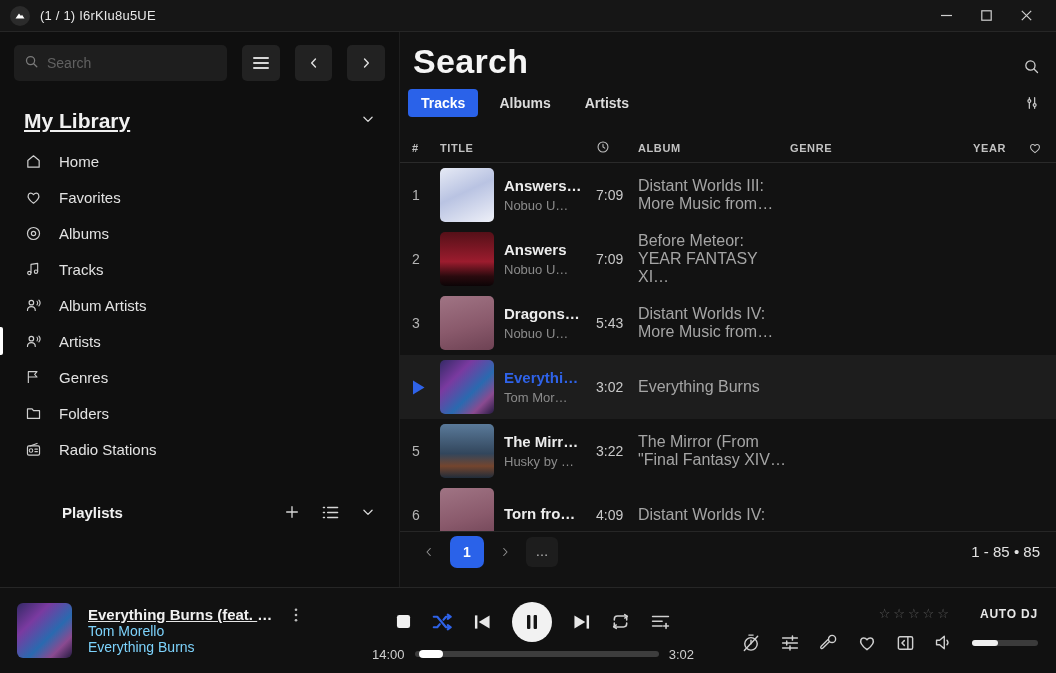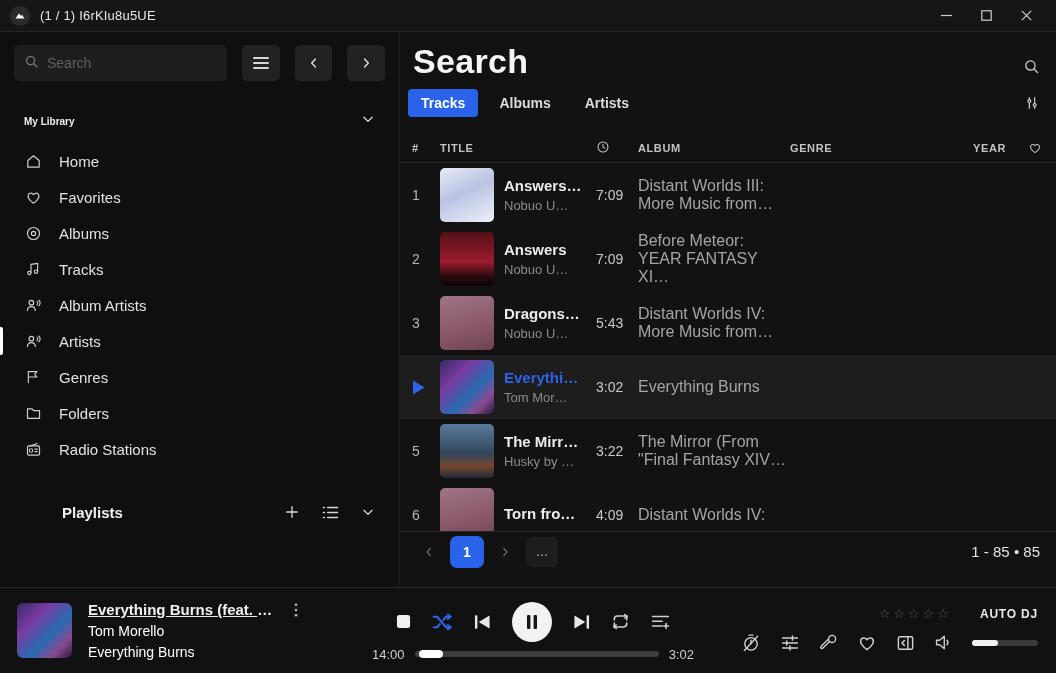--- a/index.html
+++ b/index.html
@@ -27,21 +27,21 @@
   .sb-toprow { display:flex; align-items:center; padding:0 14px; gap:15px; }
   .sb-search { flex:0 0 213px; height:36px; background:#1e1e1e; border-radius:5px; display:flex;
                align-items:center; padding:0 10px; gap:8px; }
   .sb-search input { background:transparent; border:none; outline:none; color:#d8d8d8;
                      font-size:14px; width:100%; font-family:inherit; }
   .sb-search input::placeholder { color:#616161; }
   .sb-btn { width:38px; height:36px; background:#222222; border:none; border-radius:5px;
             display:flex; align-items:center; justify-content:center; cursor:pointer; }
   .sb-section { display:flex; align-items:center; justify-content:space-between;
                 padding:0 24px 0 24px; margin-top:26px; height:28px; }
-  .sb-section .hdr { font-size:10px; font-weight:600; color:#f0f0f0; }
+  .sb-section .hdr { font-size:21px; font-weight:600; color:#f0f0f0;text-decoration:underline; }
   .sb-nav { margin-top:8px; }
   .sb-item { position:relative; display:flex; align-items:center; gap:17px; height:36px;
              padding:0 24px; cursor:pointer; color:#e2e2e2; font-size:15px; }
   .sb-item .icn { width:18px; display:flex; justify-content:center; }
   .sb-item.active::before { content:""; position:absolute; left:0; top:4px; bottom:4px;
                             width:3px; background:#ffffff; border-radius:0 2px 2px 0; }
   .sb-playlists { display:flex; align-items:center; padding:0 24px; margin-top:30px; height:30px;margin-left:38px; }
   .sb-playlists .hdr { font-size:15px; font-weight:600; color:#f0f0f0; flex:1; }
   .pl-icons { display:flex; align-items:center; gap:22px; }
   .icon-btn { background:none; border:none; cursor:pointer; display:flex; align-items:center;
@@ -100,21 +100,21 @@
   
   .player { height:86px; flex:0 0 86px; background:#111111; border-top:1px solid #262626;
             display:flex; align-items:center; }
   .pl-left { flex:0 0 368px; display:flex; align-items:center; padding-left:17px; gap:16px; }
   .pl-art { width:55px; height:55px; border-radius:6px;
             background:linear-gradient(135deg,#342a66 0%,#7a3aa0 30%,#2a6ab0 60%,#8a4a90 80%,#241a40 100%); }
   .pl-meta { min-width:0; }
   .pl-titlerow { display:flex; align-items:center; gap:14px;text-decoration:underline; }
   .pl-title { font-size:15px; font-weight:700; color:#f0f0f0; white-space:nowrap; overflow:hidden;
               text-overflow:ellipsis; max-width:192px; }
-  .pl-artist, .pl-album { font-size:14px; color:#ffffff; margin-top:5px; white-space:nowrap; }
+  .pl-artist, .pl-album { font-size:14px; color:#7dd3fc; white-space:nowrap; }
   .pl-center { flex:0 0 330px; display:flex; flex-direction:column; align-items:center; }
   .ctr-btns { display:flex; align-items:center; gap:21px; height:44px; }
   .cbtn { background:none; border:none; cursor:pointer; display:flex; align-items:center;
           justify-content:center; padding:0; }
   .pausebtn { width:40px; height:40px; border-radius:50%; background:#f2f2f2; display:flex;
               align-items:center; justify-content:center; border:none; cursor:pointer; }
   .progressrow { display:flex; align-items:center; gap:10px; margin-top:3px; width:322px; }
   .ptime { font-size:13px; color:#cfcfcf; flex:0 0 auto; }
   .ptrack { flex:1; height:6px; background:#3d3d3d; border-radius:3px; position:relative; cursor:pointer; }
   .pthumb { position:absolute; left:0; top:-1px; height:8px; width:24px; background:#ffffff;

